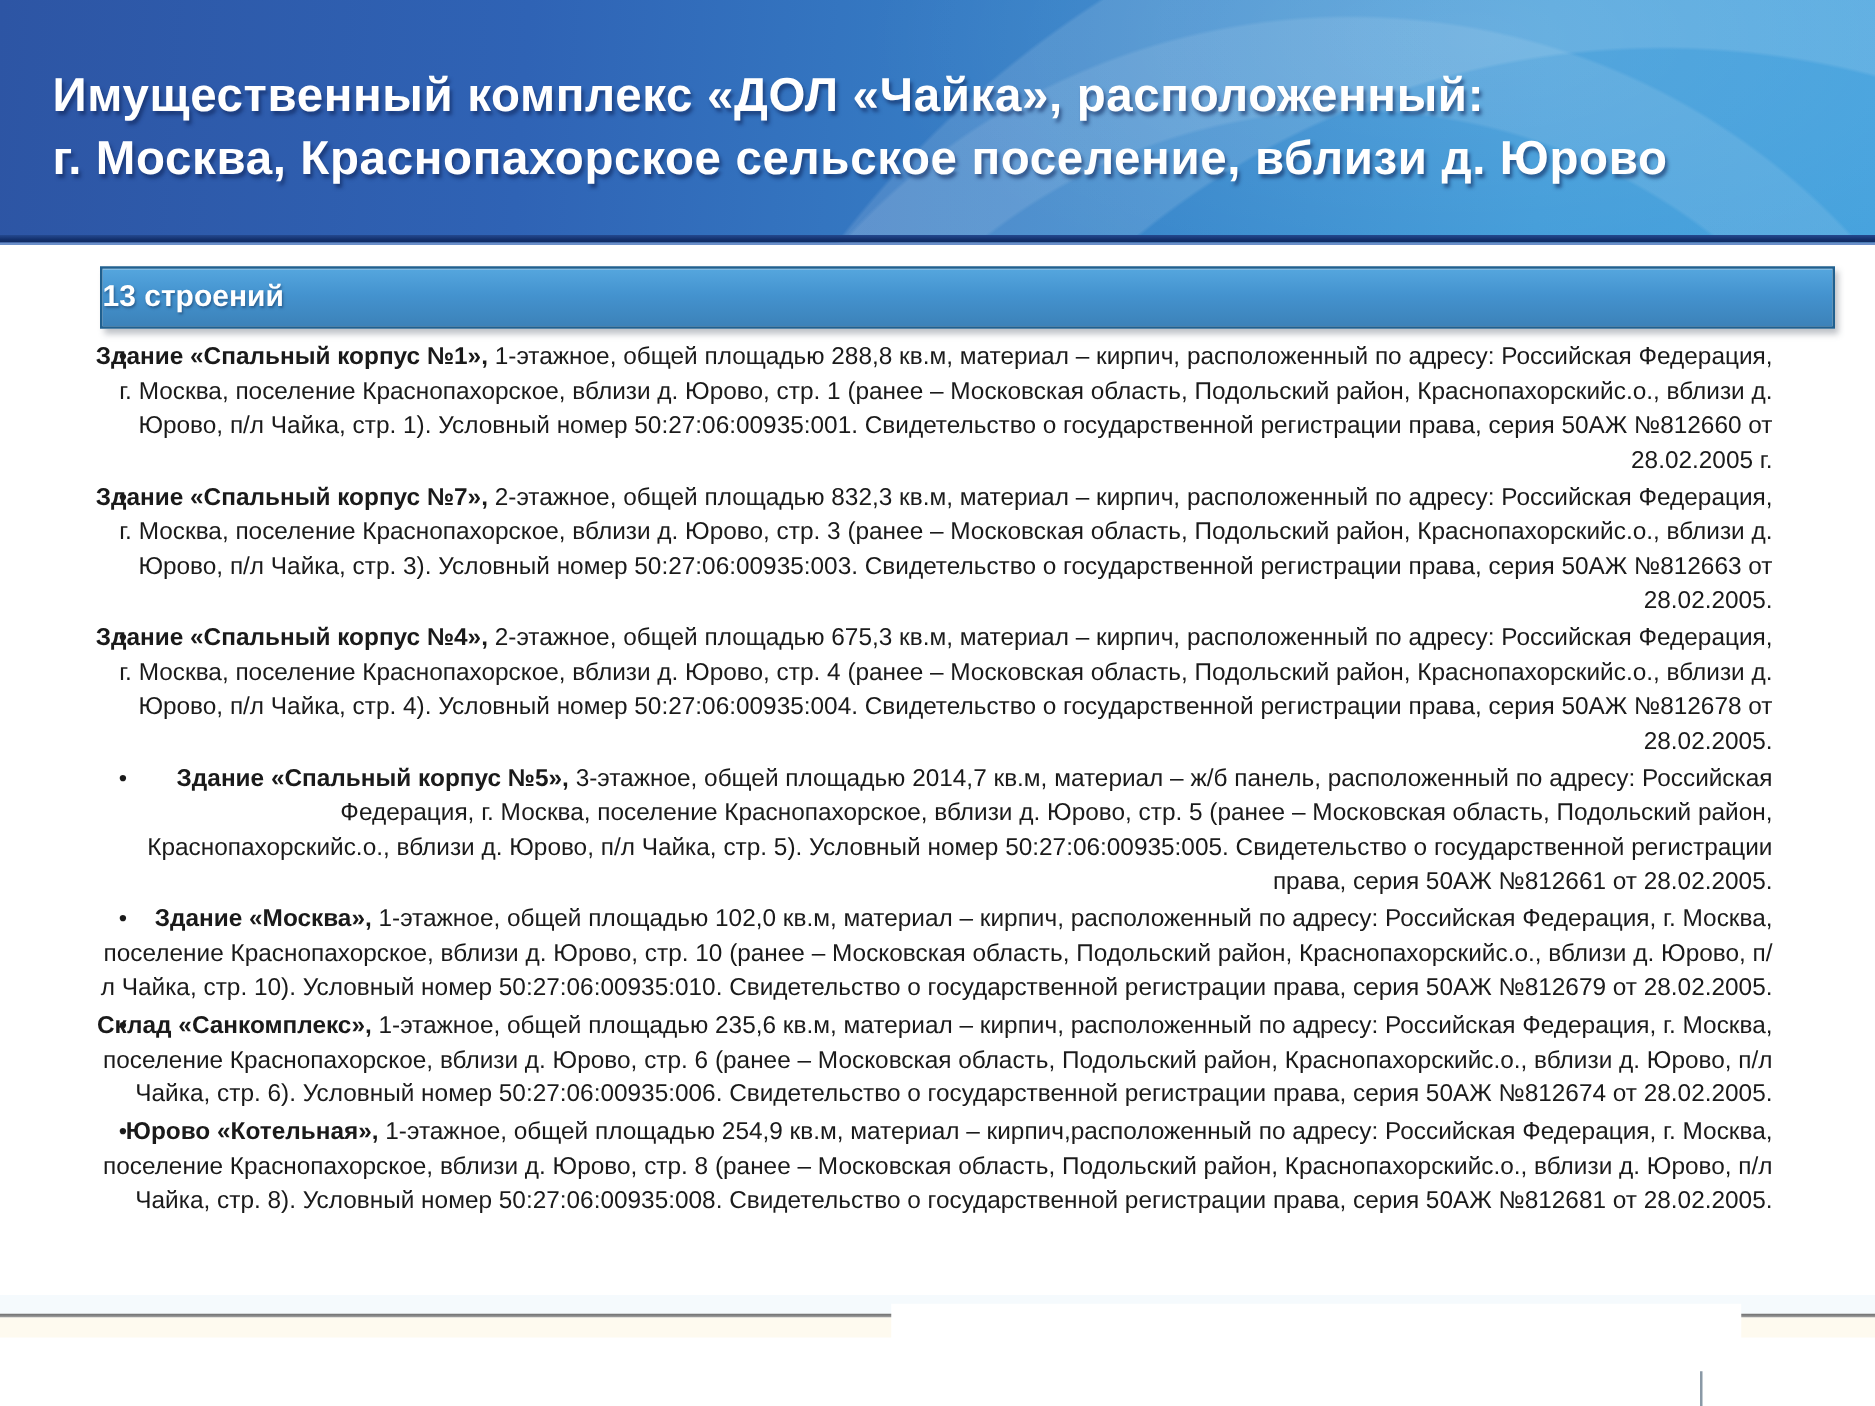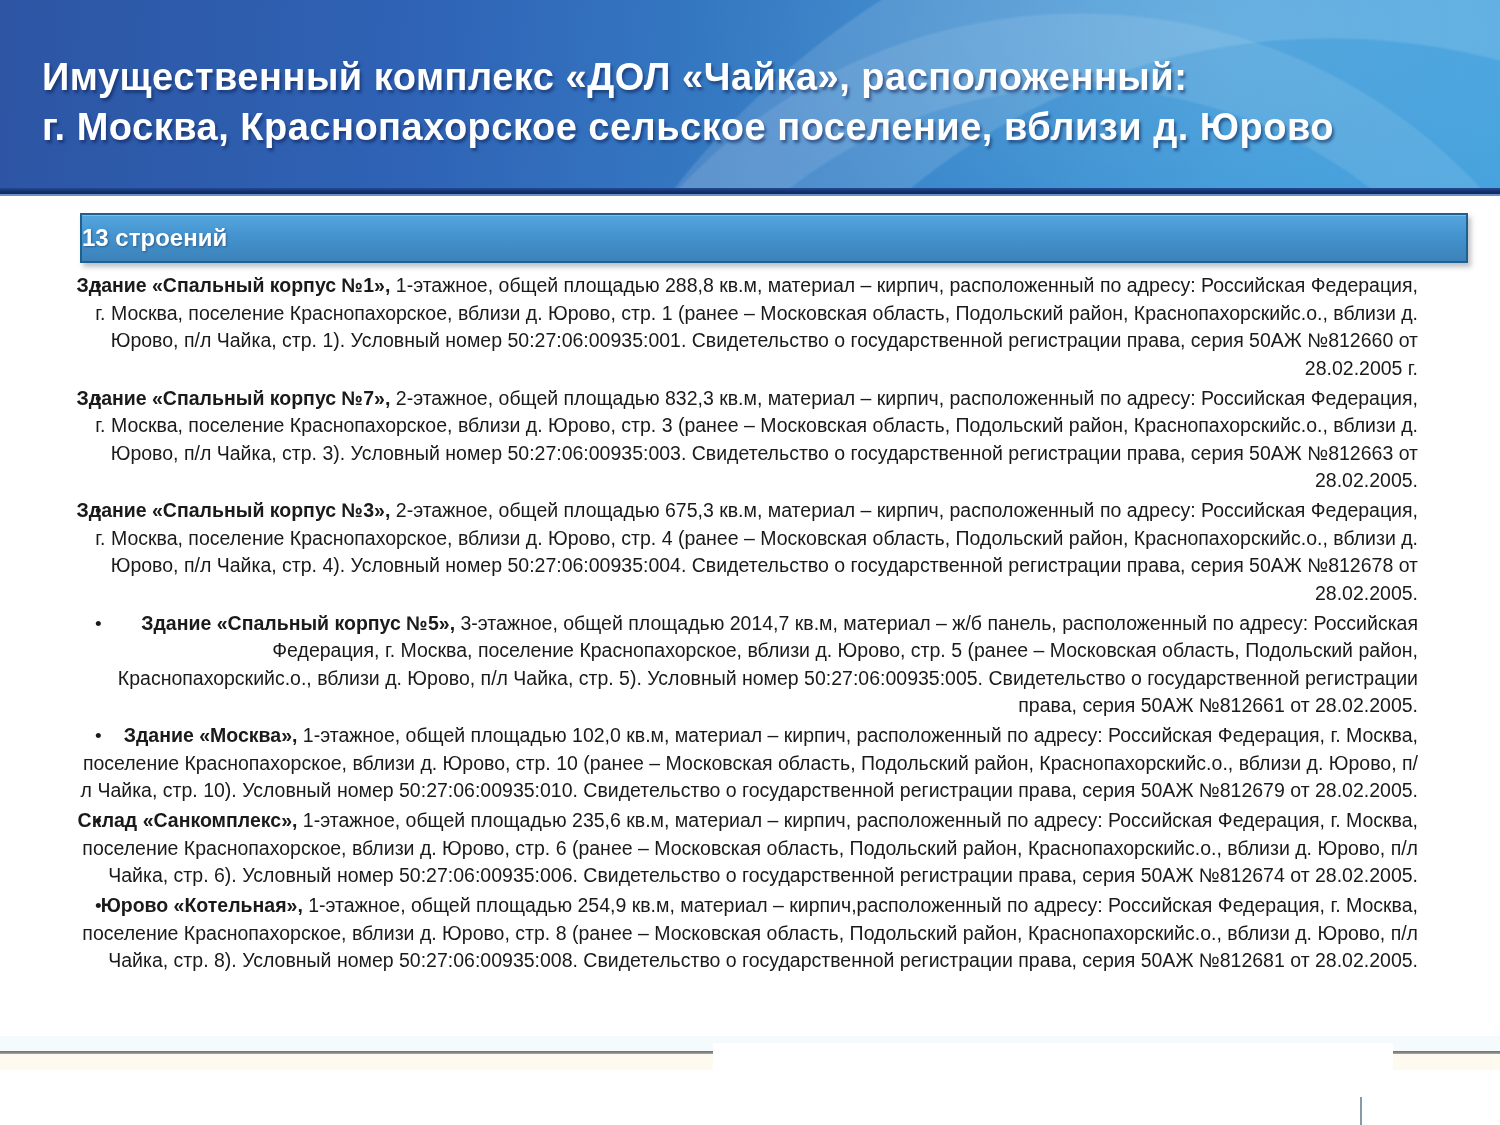--- a/index.html
+++ b/index.html
@@ -151,21 +151,21 @@
   <ul class="buildings">
     <li>
       <span class="bname">Здание «Спальный корпус №1»,</span>
       <span>1-этажное, общей площадью 288,8 кв.м, материал – кирпич, расположенный по адресу: Российская Федерация, г. Москва, поселение Краснопахорское, вблизи д. Юрово, стр. 1 (ранее – Московская область, Подольский район, Краснопахорскийс.о., вблизи д. Юрово, п/л Чайка, стр. 1). Условный номер 50:27:06:00935:001. Свидетельство о государственной регистрации права, серия 50АЖ №812660 от 28.02.2005 г.</span>
     </li>
     <li>
       <span class="bname">Здание «Спальный корпус №7»,</span>
       <span>2-этажное, общей площадью 832,3 кв.м, материал – кирпич, расположенный по адресу: Российская Федерация, г. Москва, поселение Краснопахорское, вблизи д. Юрово, стр. 3 (ранее – Московская область, Подольский район, Краснопахорскийс.о., вблизи д. Юрово, п/л Чайка, стр. 3). Условный номер 50:27:06:00935:003. Свидетельство о государственной регистрации права, серия 50АЖ №812663 от 28.02.2005.</span>
     </li>
     <li>
-      <span class="bname">Здание «Спальный корпус №3»,</span>
+      <span class="bname">Здание «Спальный корпус №4»,</span>
       <span>2-этажное, общей площадью 675,3 кв.м, материал – кирпич, расположенный по адресу: Российская Федерация, г. Москва, поселение Краснопахорское, вблизи д. Юрово, стр. 4 (ранее – Московская область, Подольский район, Краснопахорскийс.о., вблизи д. Юрово, п/л Чайка, стр. 4). Условный номер 50:27:06:00935:004. Свидетельство о государственной регистрации права, серия 50АЖ №812678 от 28.02.2005.</span>
     </li>
     <li>
       <span class="bname">Здание «Спальный корпус №5»,</span>
       <span>3-этажное, общей площадью 2014,7 кв.м, материал – ж/б панель, расположенный по адресу: Российская Федерация, г. Москва, поселение Краснопахорское, вблизи д. Юрово, стр. 5 (ранее – Московская область, Подольский район, Краснопахорскийс.о., вблизи д. Юрово, п/л Чайка, стр. 5). Условный номер 50:27:06:00935:005. Свидетельство о государственной регистрации права, серия 50АЖ №812661 от 28.02.2005.</span>
     </li>
     <li>
       <span class="bname">Здание «Москва»,</span>
       <span>1-этажное, общей площадью 102,0 кв.м, материал – кирпич, расположенный по адресу: Российская Федерация, г. Москва, поселение Краснопахорское, вблизи д. Юрово, стр. 10 (ранее – Московская область, Подольский район, Краснопахорскийс.о., вблизи д. Юрово, п/л Чайка, стр. 10). Условный номер 50:27:06:00935:010. Свидетельство о государственной регистрации права, серия 50АЖ №812679 от 28.02.2005.</span>
     </li>

